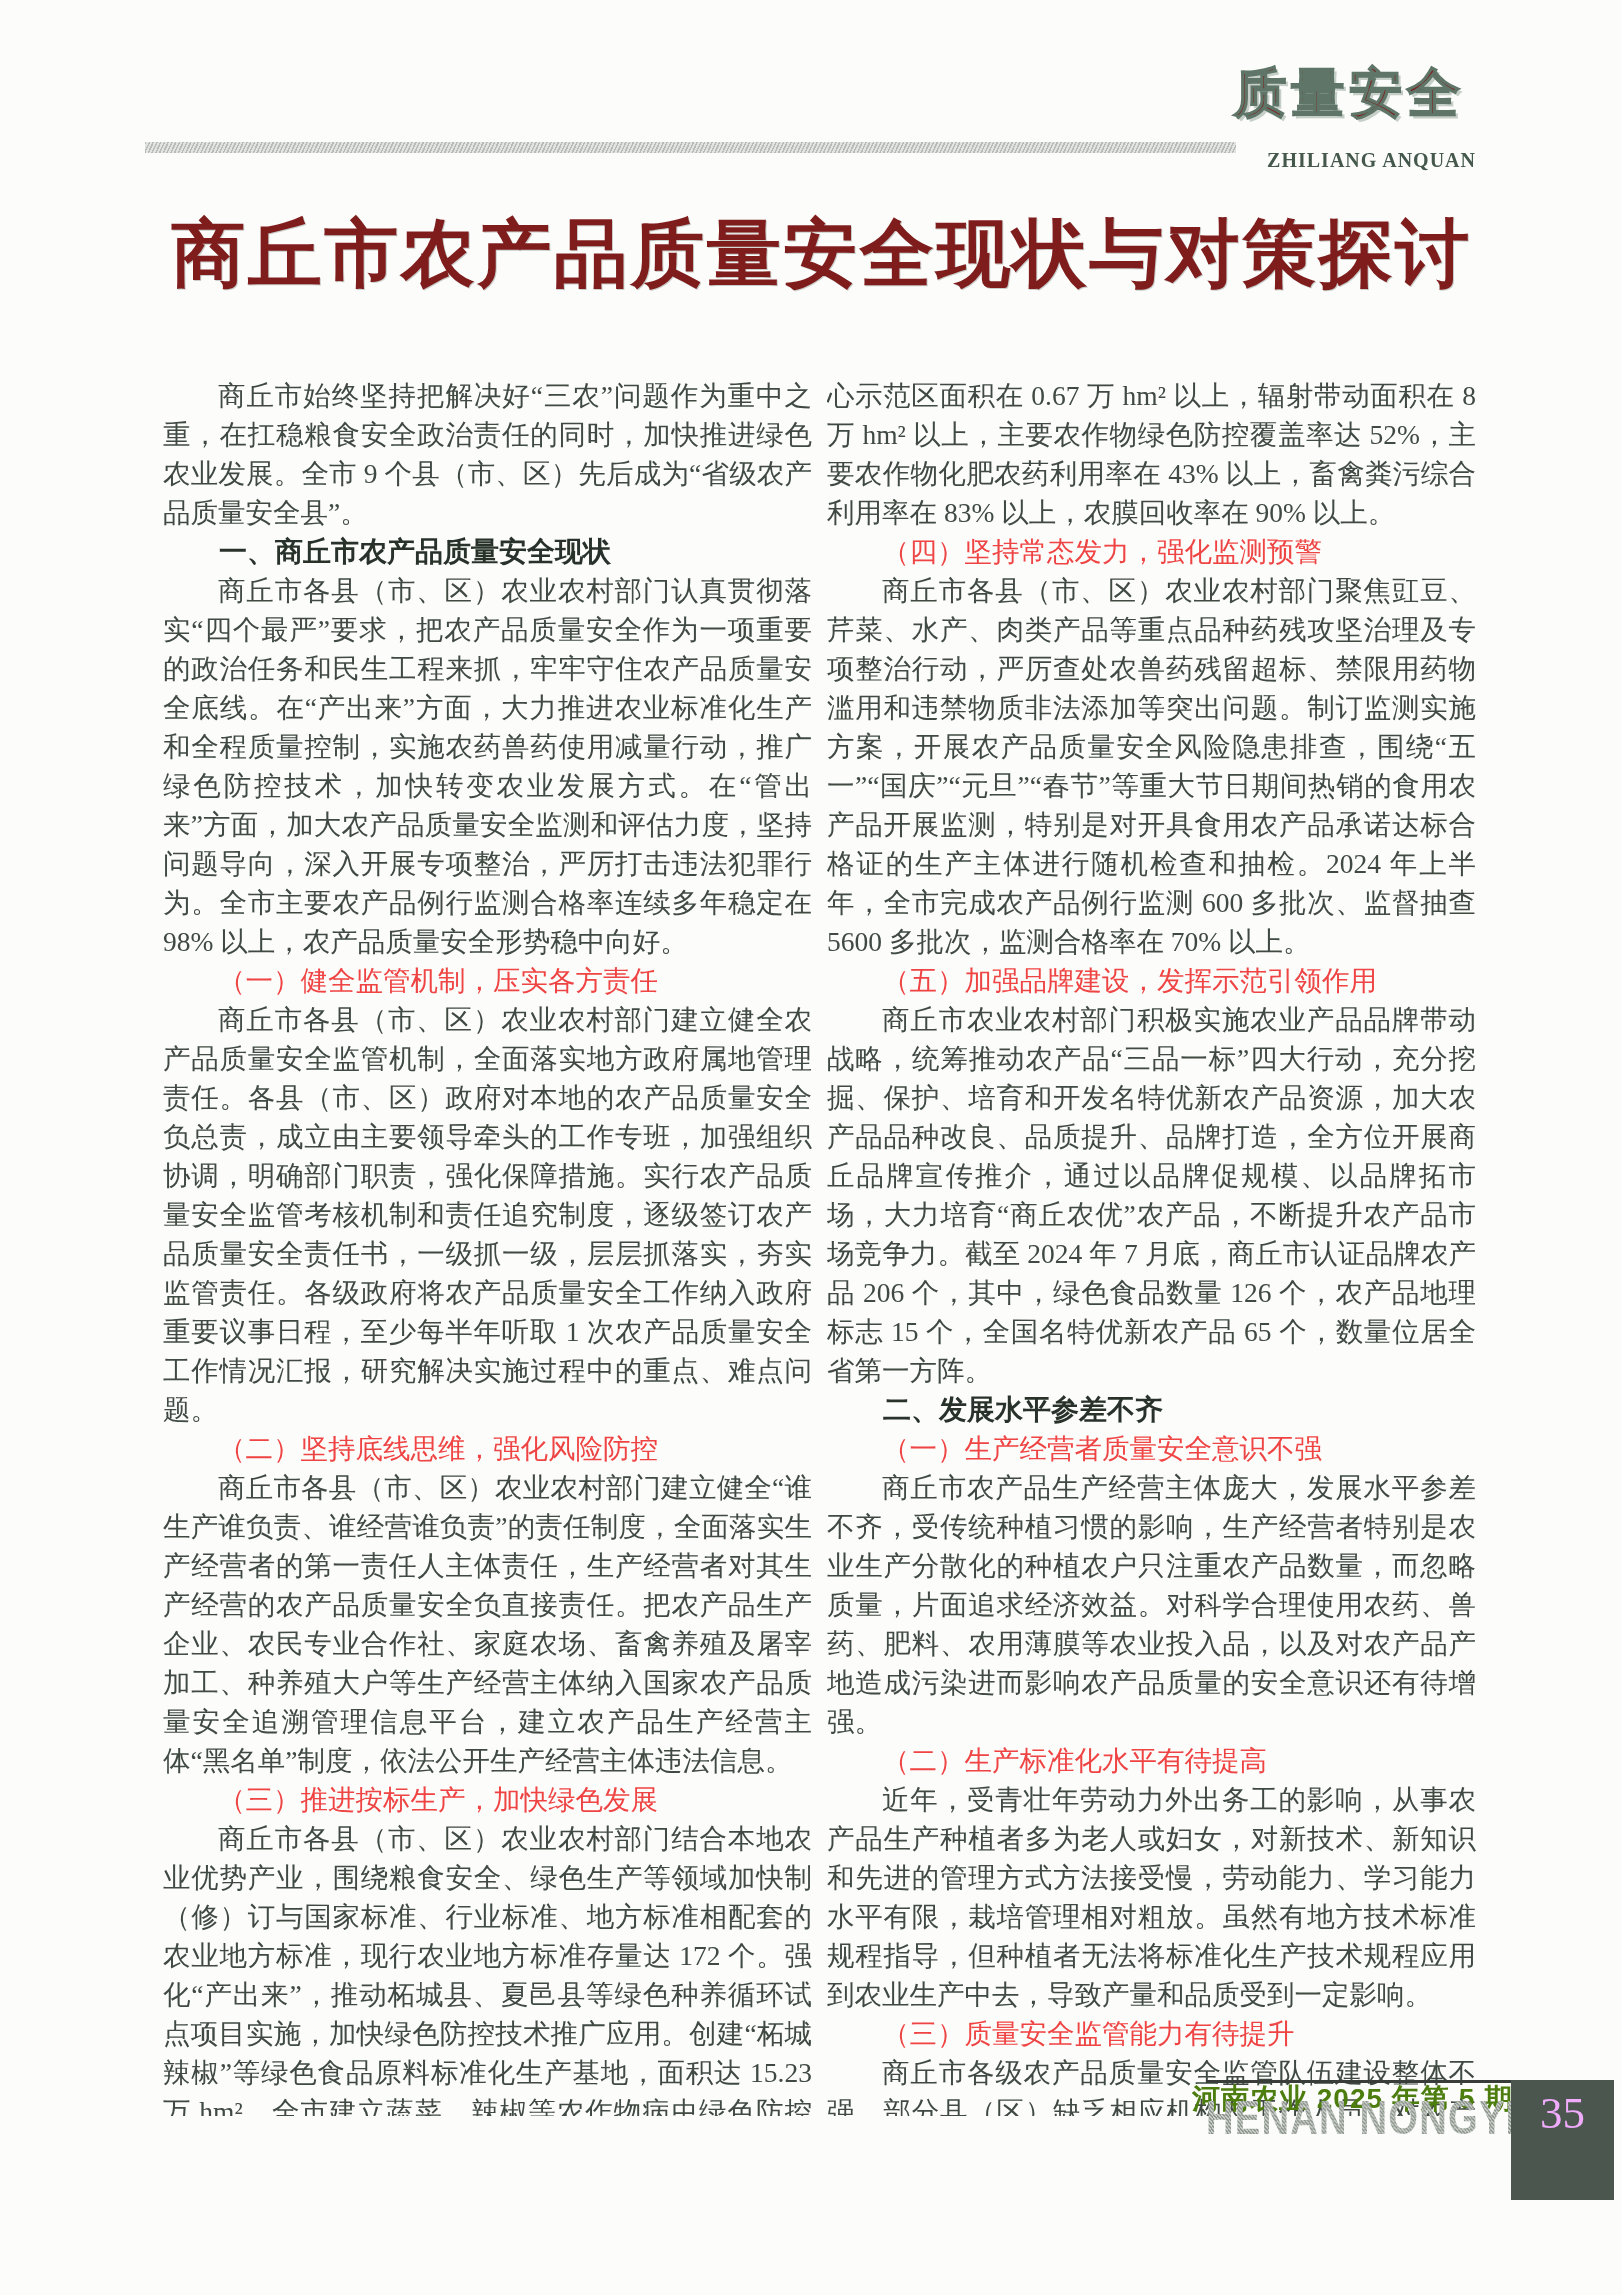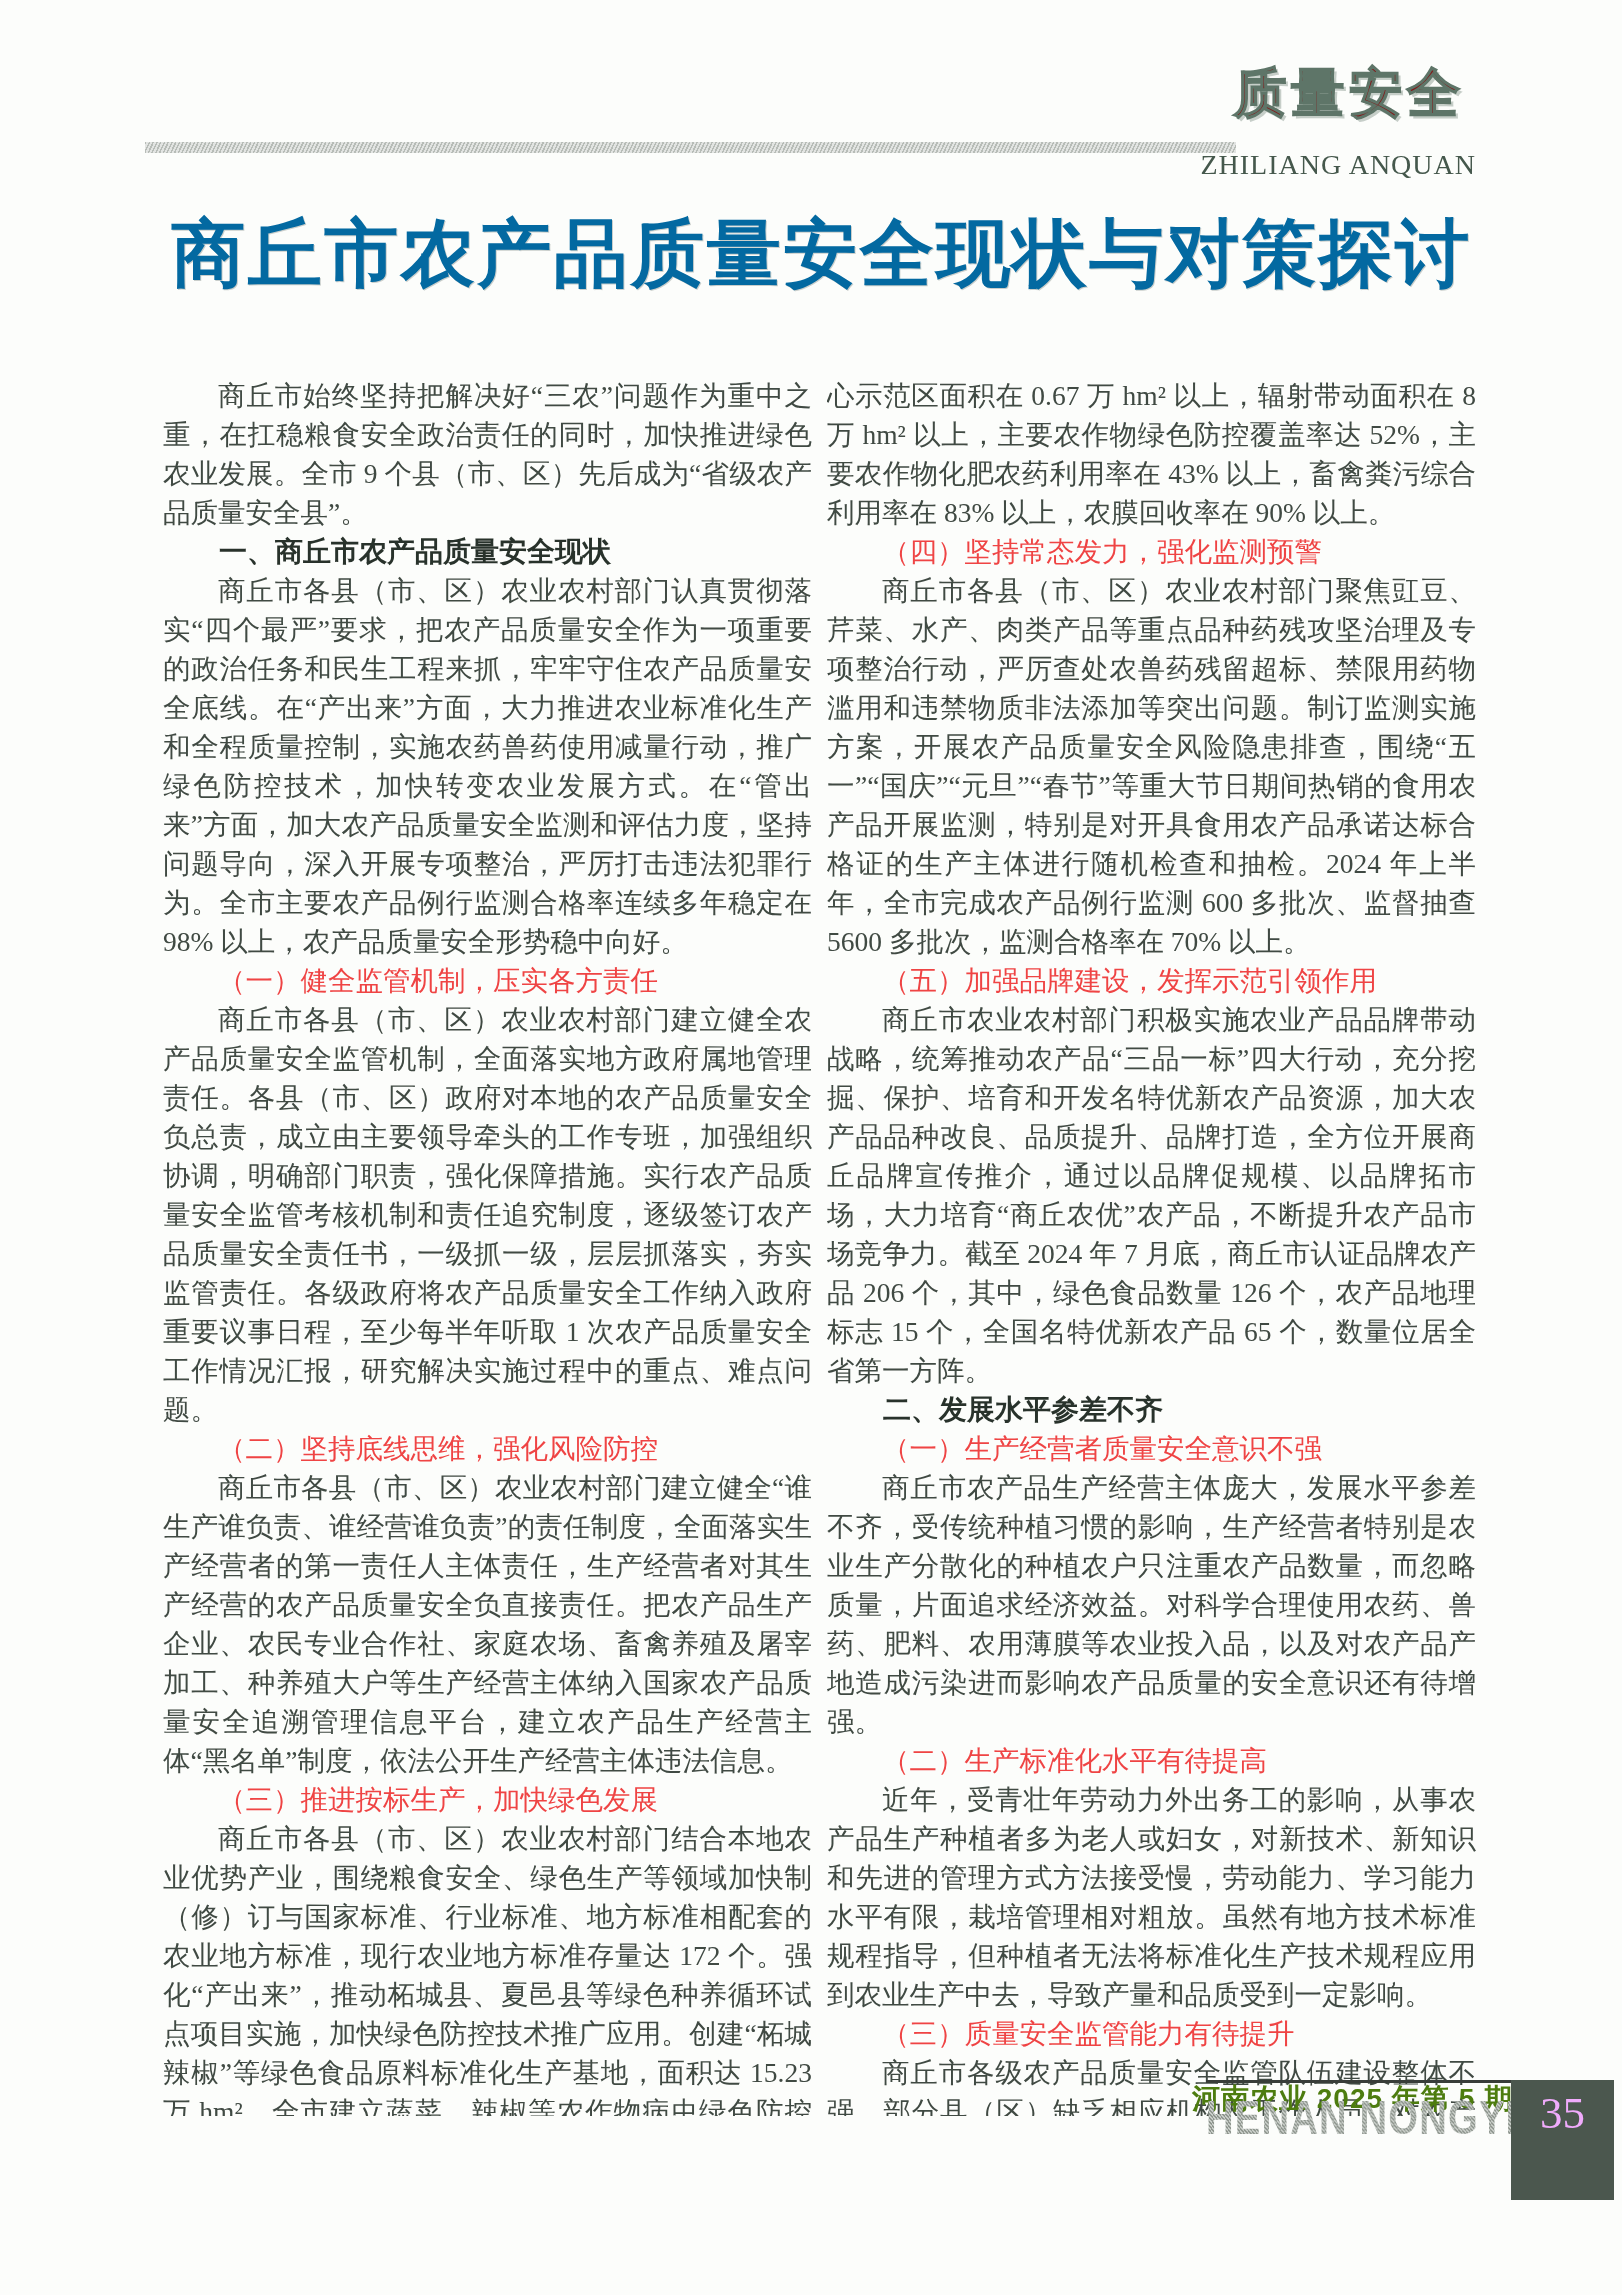--- a/index.html
+++ b/index.html
@@ -32,41 +32,41 @@
     top: 142px;
     left: 145px;
     width: 1091px;
     height: 11.3px;
     background: repeating-linear-gradient(115deg, #b7bcb7 0 1.5px, #e2e4e2 1.5px 3.4px);
   }
   .masthead-latin {
     position: absolute;
     top: 149px;
     right: 147px;
-    font-size: 28px;
-    font-weight: normal;
+    font-size: 20px;
+    font-weight: bold;
     letter-spacing: 1px;
     color: #45584c;
     font-family: "Liberation Serif", "DejaVu Serif", serif;
     white-space: nowrap;
   }
 
   
   .title {
     position: absolute;
     top: 200px;
     left: 162px;
     width: 1319px;
     margin: 0;
     text-align: center;
     font-size: 74px;
     line-height: 108px;
     font-weight: bold;
     letter-spacing: 2.5px;
-    color: #0369a1;
+    color: #7f1d1d;
     font-family: "Liberation Sans", "DejaVu Sans", sans-serif;
     text-shadow: 1px 1px 0 rgba(51,69,60,.25);
     white-space: nowrap;
   }
 
   
   .col {
     position: absolute;
     top: 376px;
     width: 649px;

